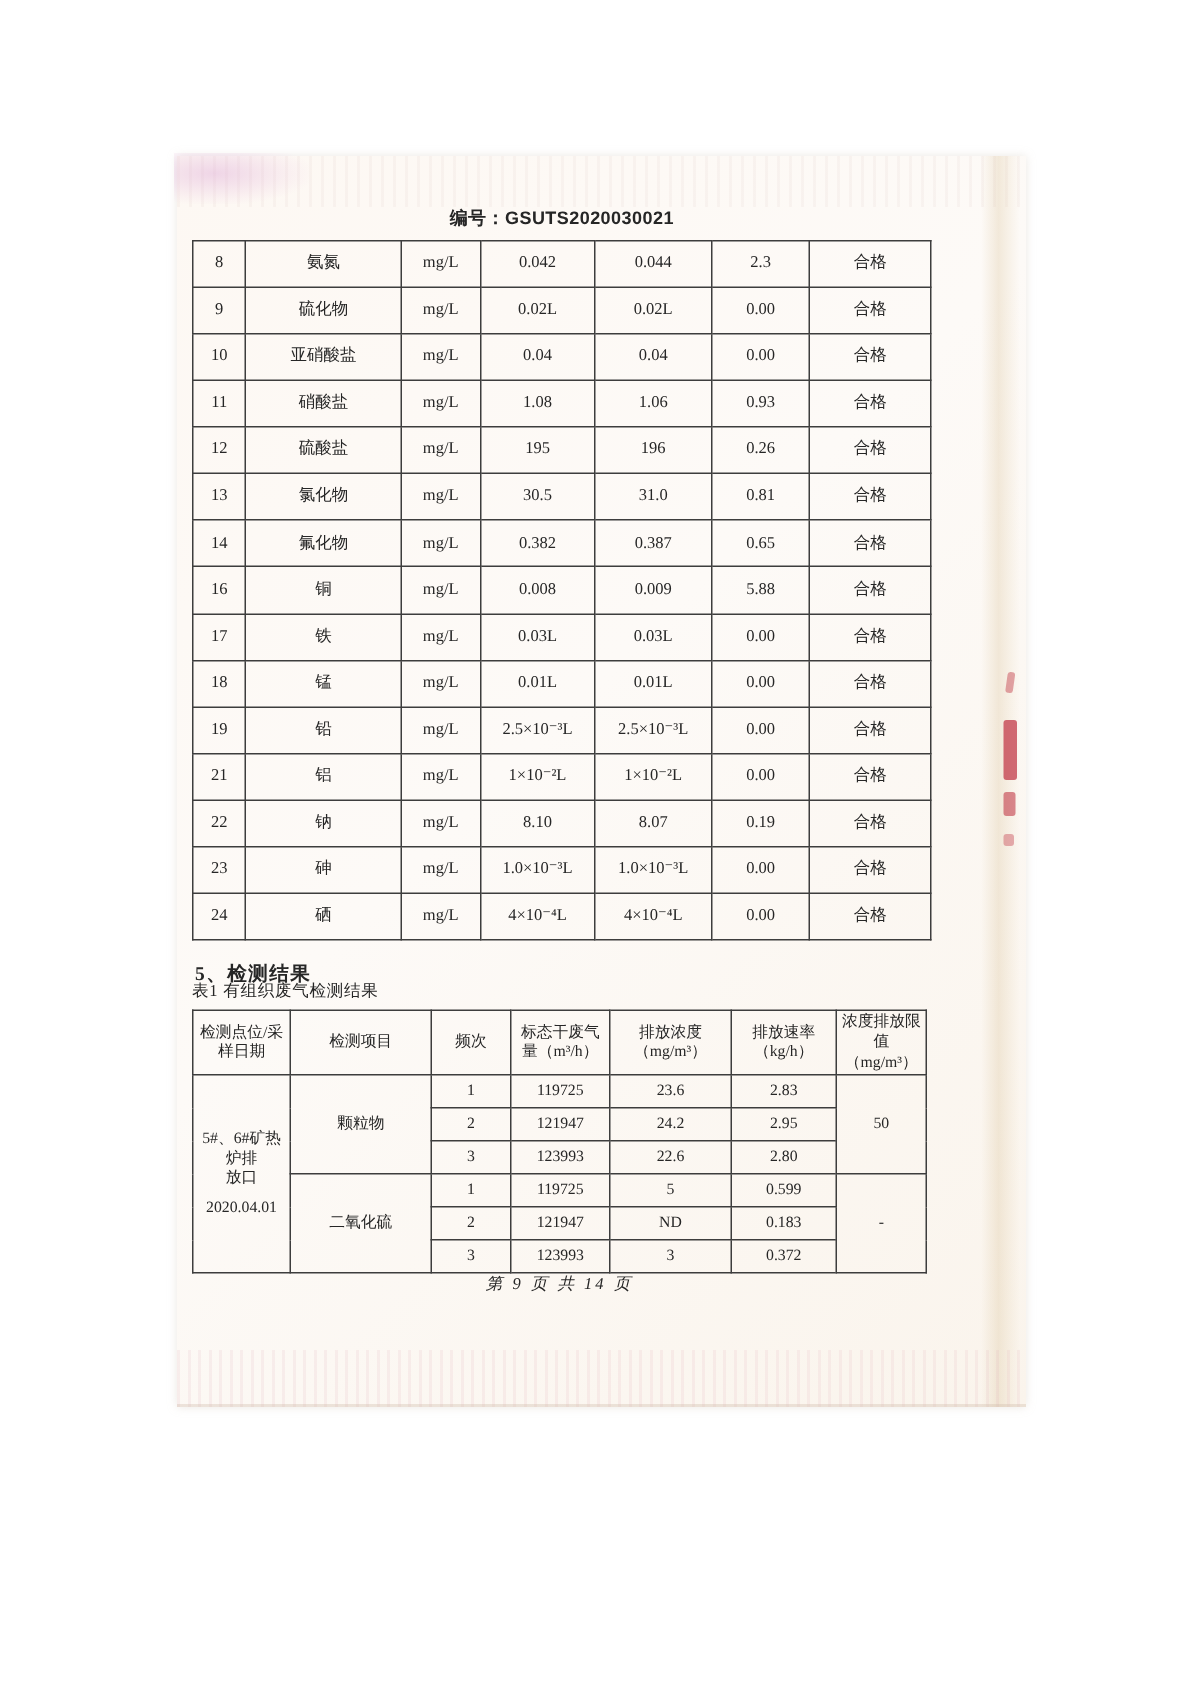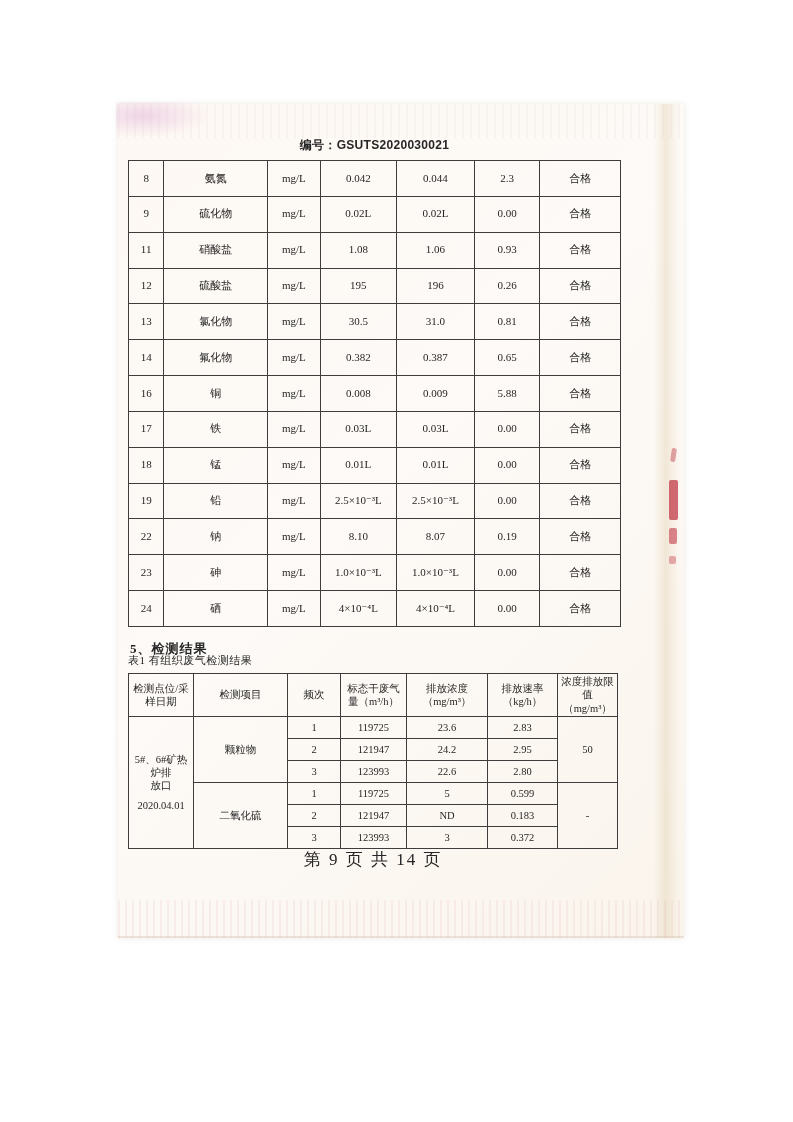--- a/index.html
+++ b/index.html
@@ -57,21 +57,21 @@
   .site-date{margin-top:7px;text-align:center;}
 
   .section-title{
     position:absolute;left:12px;top:536px;font-size:13px;font-weight:bold;letter-spacing:1px;
   }
   .table-caption{
     position:absolute;left:10px;top:549px;font-size:11px;letter-spacing:.5px;
   }
   .page-footer{
     position:absolute;left:10px;top:744px;width:490px;text-align:center;
-    font-size:17px;letter-spacing:2px;
+    font-size:11px;letter-spacing:2px;font-style:italic;
   }
 </style>
 </head>
 <body>
 
 <div class="page">
   <div class="top-texture"></div>
   <div class="corner-smudge"></div>
   <div class="crease"></div>
   <div class="bleed"></div>
@@ -105,20 +105,29 @@
         <tr>
           <td>9</td>
           <td>硫化物</td>
           <td>mg/L</td>
           <td>0.02L</td>
           <td>0.02L</td>
           <td>0.00</td>
           <td>合格</td>
         </tr>
         <tr>
+          <td>10</td>
+          <td>亚硝酸盐</td>
+          <td>mg/L</td>
+          <td>0.04</td>
+          <td>0.04</td>
+          <td>0.00</td>
+          <td>合格</td>
+        </tr>
+        <tr>
           <td>11</td>
           <td>硝酸盐</td>
           <td>mg/L</td>
           <td>1.08</td>
           <td>1.06</td>
           <td>0.93</td>
           <td>合格</td>
         </tr>
         <tr>
           <td>12</td>
@@ -173,20 +182,29 @@
           <td>0.01L</td>
           <td>0.00</td>
           <td>合格</td>
         </tr>
         <tr>
           <td>19</td>
           <td>铅</td>
           <td>mg/L</td>
           <td>2.5×10⁻³L</td>
           <td>2.5×10⁻³L</td>
+          <td>0.00</td>
+          <td>合格</td>
+        </tr>
+        <tr>
+          <td>21</td>
+          <td>铝</td>
+          <td>mg/L</td>
+          <td>1×10⁻²L</td>
+          <td>1×10⁻²L</td>
           <td>0.00</td>
           <td>合格</td>
         </tr>
         <tr>
           <td>22</td>
           <td>钠</td>
           <td>mg/L</td>
           <td>8.10</td>
           <td>8.07</td>
           <td>0.19</td>

